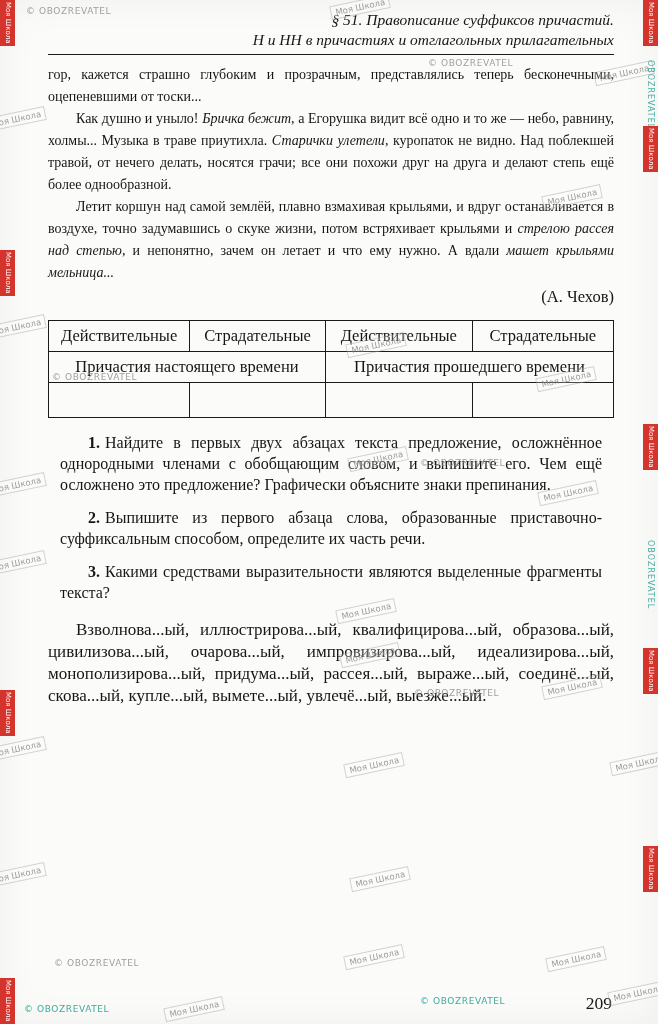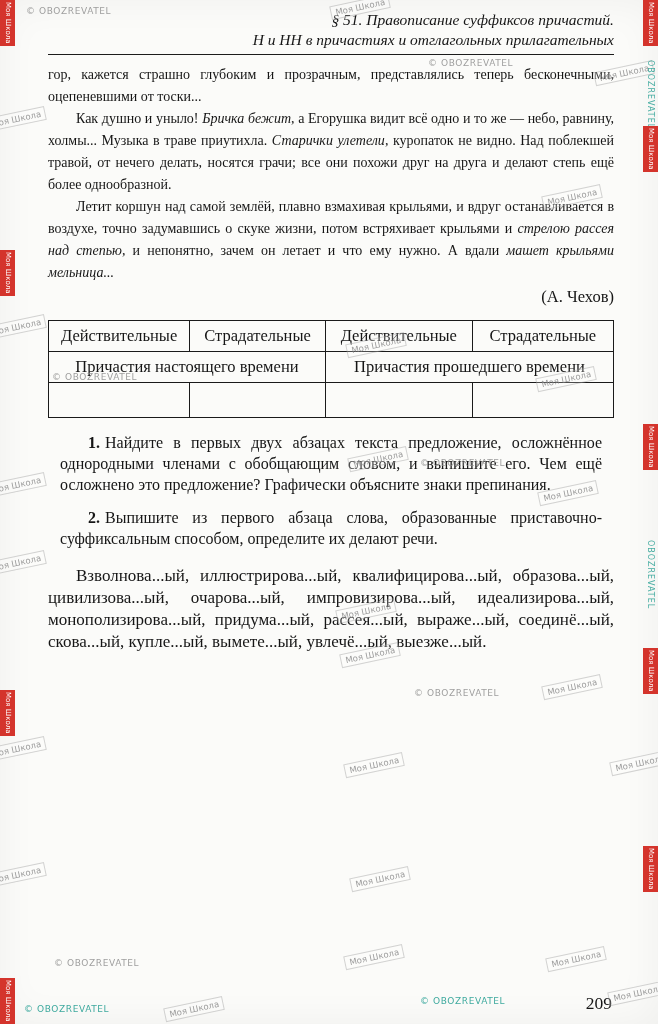--- a/index.html
+++ b/index.html
@@ -157,21 +157,22 @@
         <td></td>
         <td></td>
         <td></td>
         <td></td>
       </tr>
     </tbody>
       </table>
 
     <div>
       <p class="task"><b class="tnum">1.</b><span>Найдите в первых двух абзацах текста предложение, осложнённое однородными членами с обобщающим словом, и выпишите его. Чем ещё осложнено это предложение? Графически объясните знаки препинания.</span></p>
-      <p class="task"><b class="tnum">2.</b><span>Выпишите из первого абзаца слова, образованные приставочно-суффиксальным способом, определите их делают речи.</span></p>
+      <p class="task"><b class="tnum">2.</b><span>Выпишите из первого абзаца слова, образованные приставочно-суффиксальным способом, определите их часть речи.</span></p>
+      <p class="task"><b class="tnum">3.</b><span>Какими средствами выразительности являются выделенные фрагменты текста?</span></p>
     </div>
 
     <div class="exblock">
       <p class="words">Взволнова...ый, иллюстрирова...ый, квалифицирова...ый, образова...ый, цивилизова...ый, очарова...ый, импровизирова...ый, идеализирова...ый, монополизирова...ый, придума...ый, рассея...ый, выраже...ый, соединё...ый, скова...ый, купле...ый, вымете...ый, увлечё...ый, выезже...ый.</p>
     </div>
 
 
   </div>
 
   <div class="pagenum">209</div>

